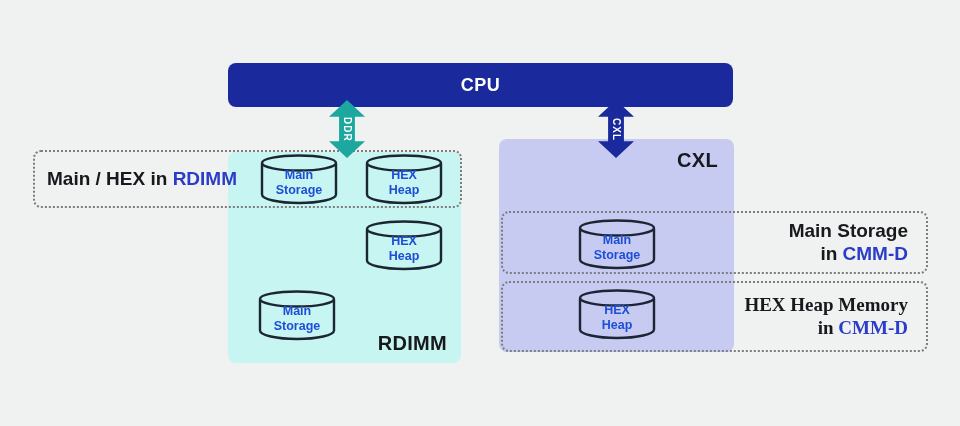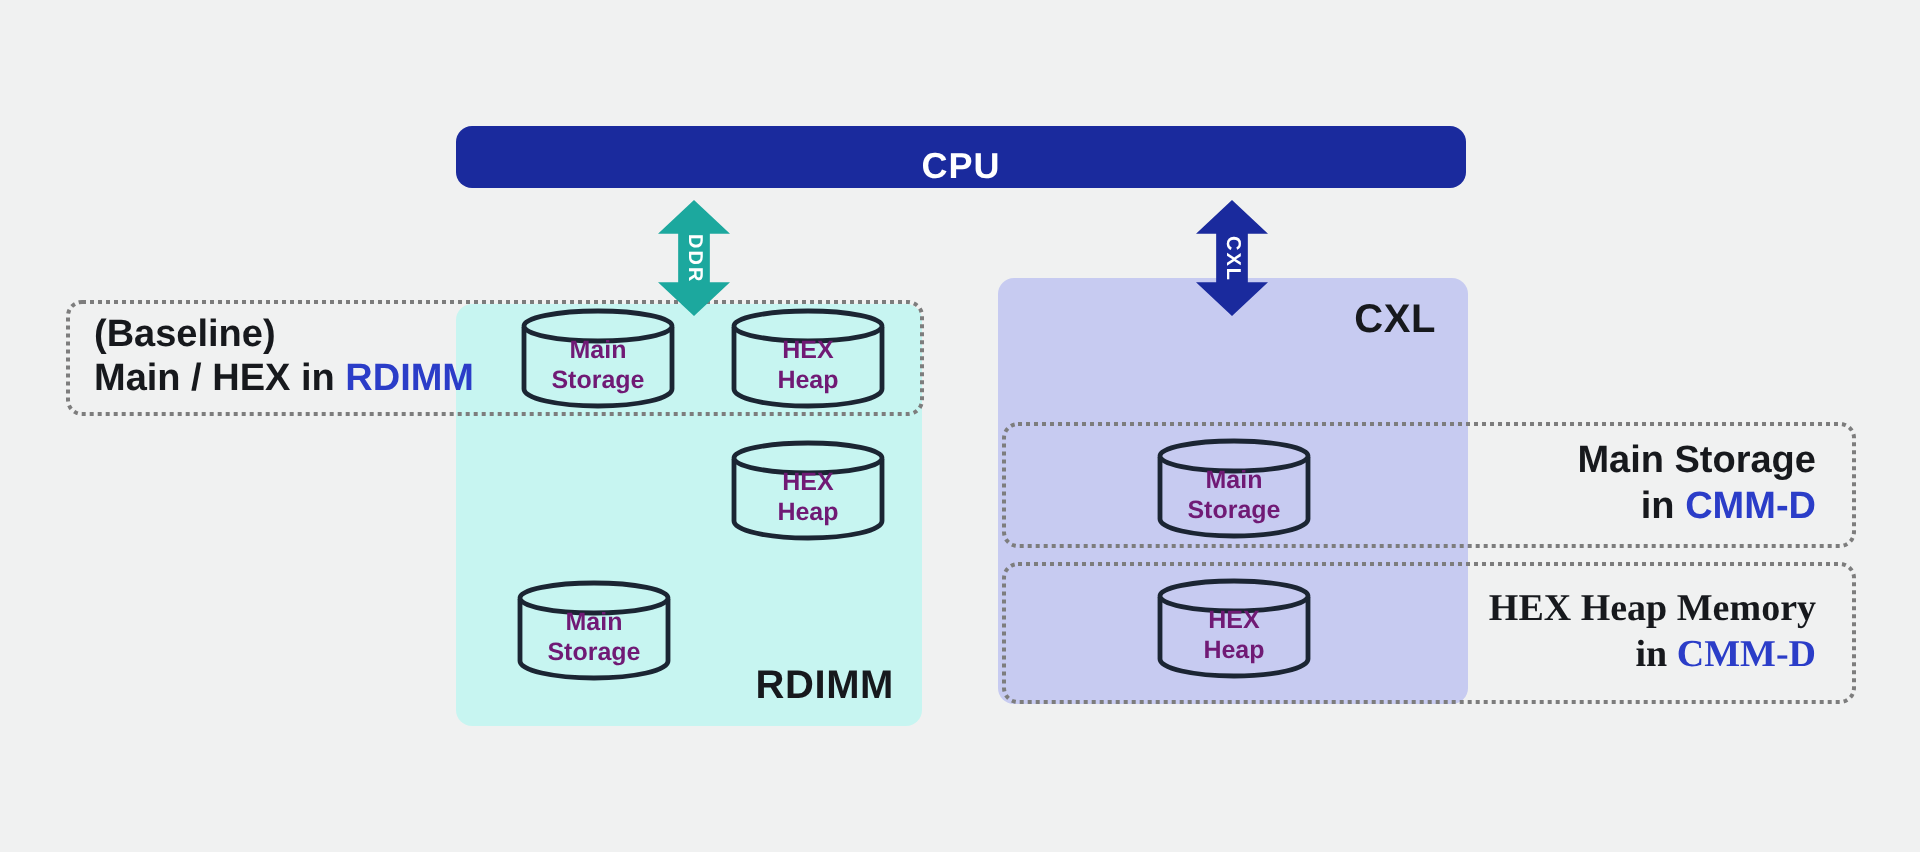--- a/index.html
+++ b/index.html
@@ -13,25 +13,25 @@
     position: relative;
     width: 960px;
     height: 426px;
     background: #f0f1f1;
   }
 
   
   .cpu-bar {
     position: absolute;
     left: 228px; top: 63px;
-    width: 505px; height: 31px;
+    width: 505px; height: 44px;
     background: #1a2a9d;
     border-radius: 8px;
     display: flex;
-    align-items: flex-end;
+    align-items: center;
     justify-content: center;
     color: #ffffff;
     font-size: 18px;
     font-weight: 700;
     letter-spacing: 0.5px;
   }
 
   
   .rdimm-box {
     position: absolute;
@@ -118,21 +118,21 @@
     position: absolute;
     width: 80px; height: 52px;
   }
   .cyl-shape { position: absolute; left: 0; top: 0; width: 80px; height: 52px; }
   .cyl-label {
     position: absolute;
     left: 0; top: 15px;
     width: 100%;
     text-align: center;
     white-space: pre-line;
-    color: #701a75;
+    color: #1d4ed8;
     font-size: 12.5px;
     font-weight: 700;
     line-height: 1.2;
   }
 </style>
 </head>
 <body>
 
 <div class="canvas">
 
@@ -143,21 +143,20 @@
   <div class="rdimm-box">
     <span class="region-label">RDIMM</span>
   </div>
 
   <div class="cxl-box">
     <span class="region-label">CXL</span>
   </div>
 
   <div class="dashed-box dashed-baseline">
     <div class="anno-text">
-      <span class="anno-line">(Baseline)</span>
       <span class="anno-line"><span>Main / HEX in </span><span class="hl-blue">RDIMM</span></span>
     </div>
   </div>
 
   <div class="dashed-box dashed-main-storage">
     <div class="anno-text right">
       <span class="anno-line">Main Storage</span>
       <span class="anno-line"><span>in </span><span class="hl-blue">CMM-D</span></span>
     </div>
   </div>

